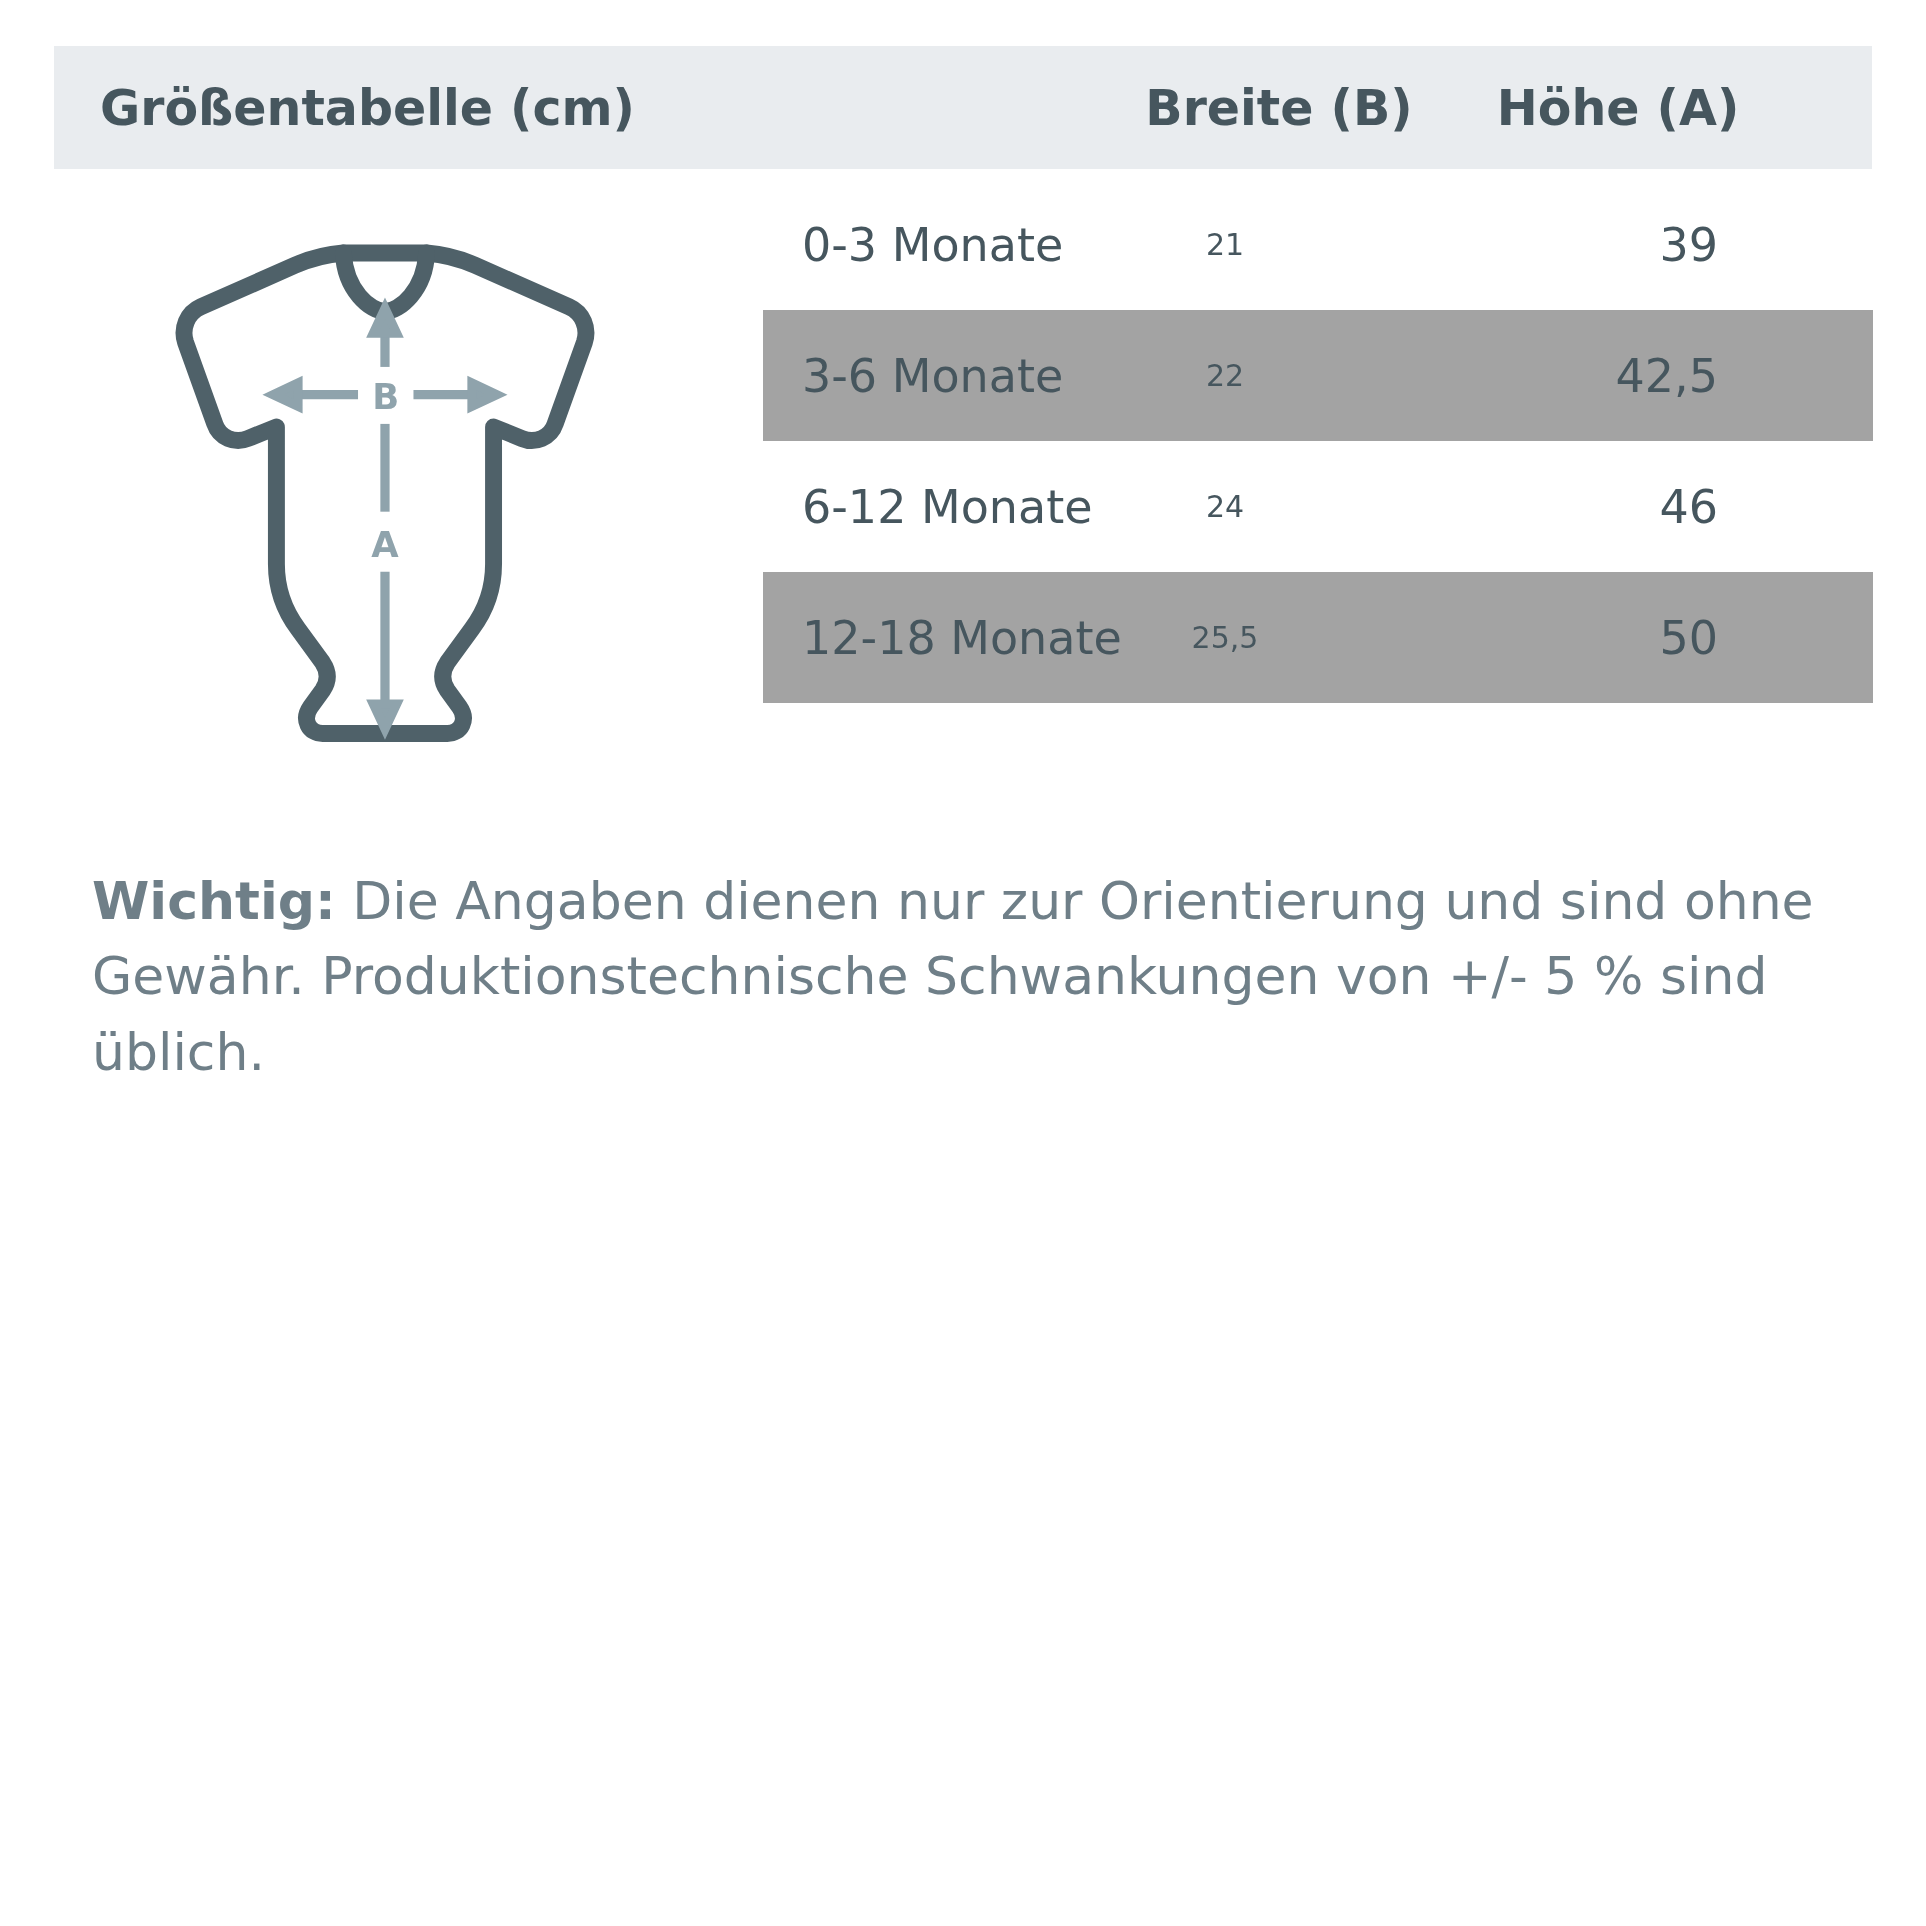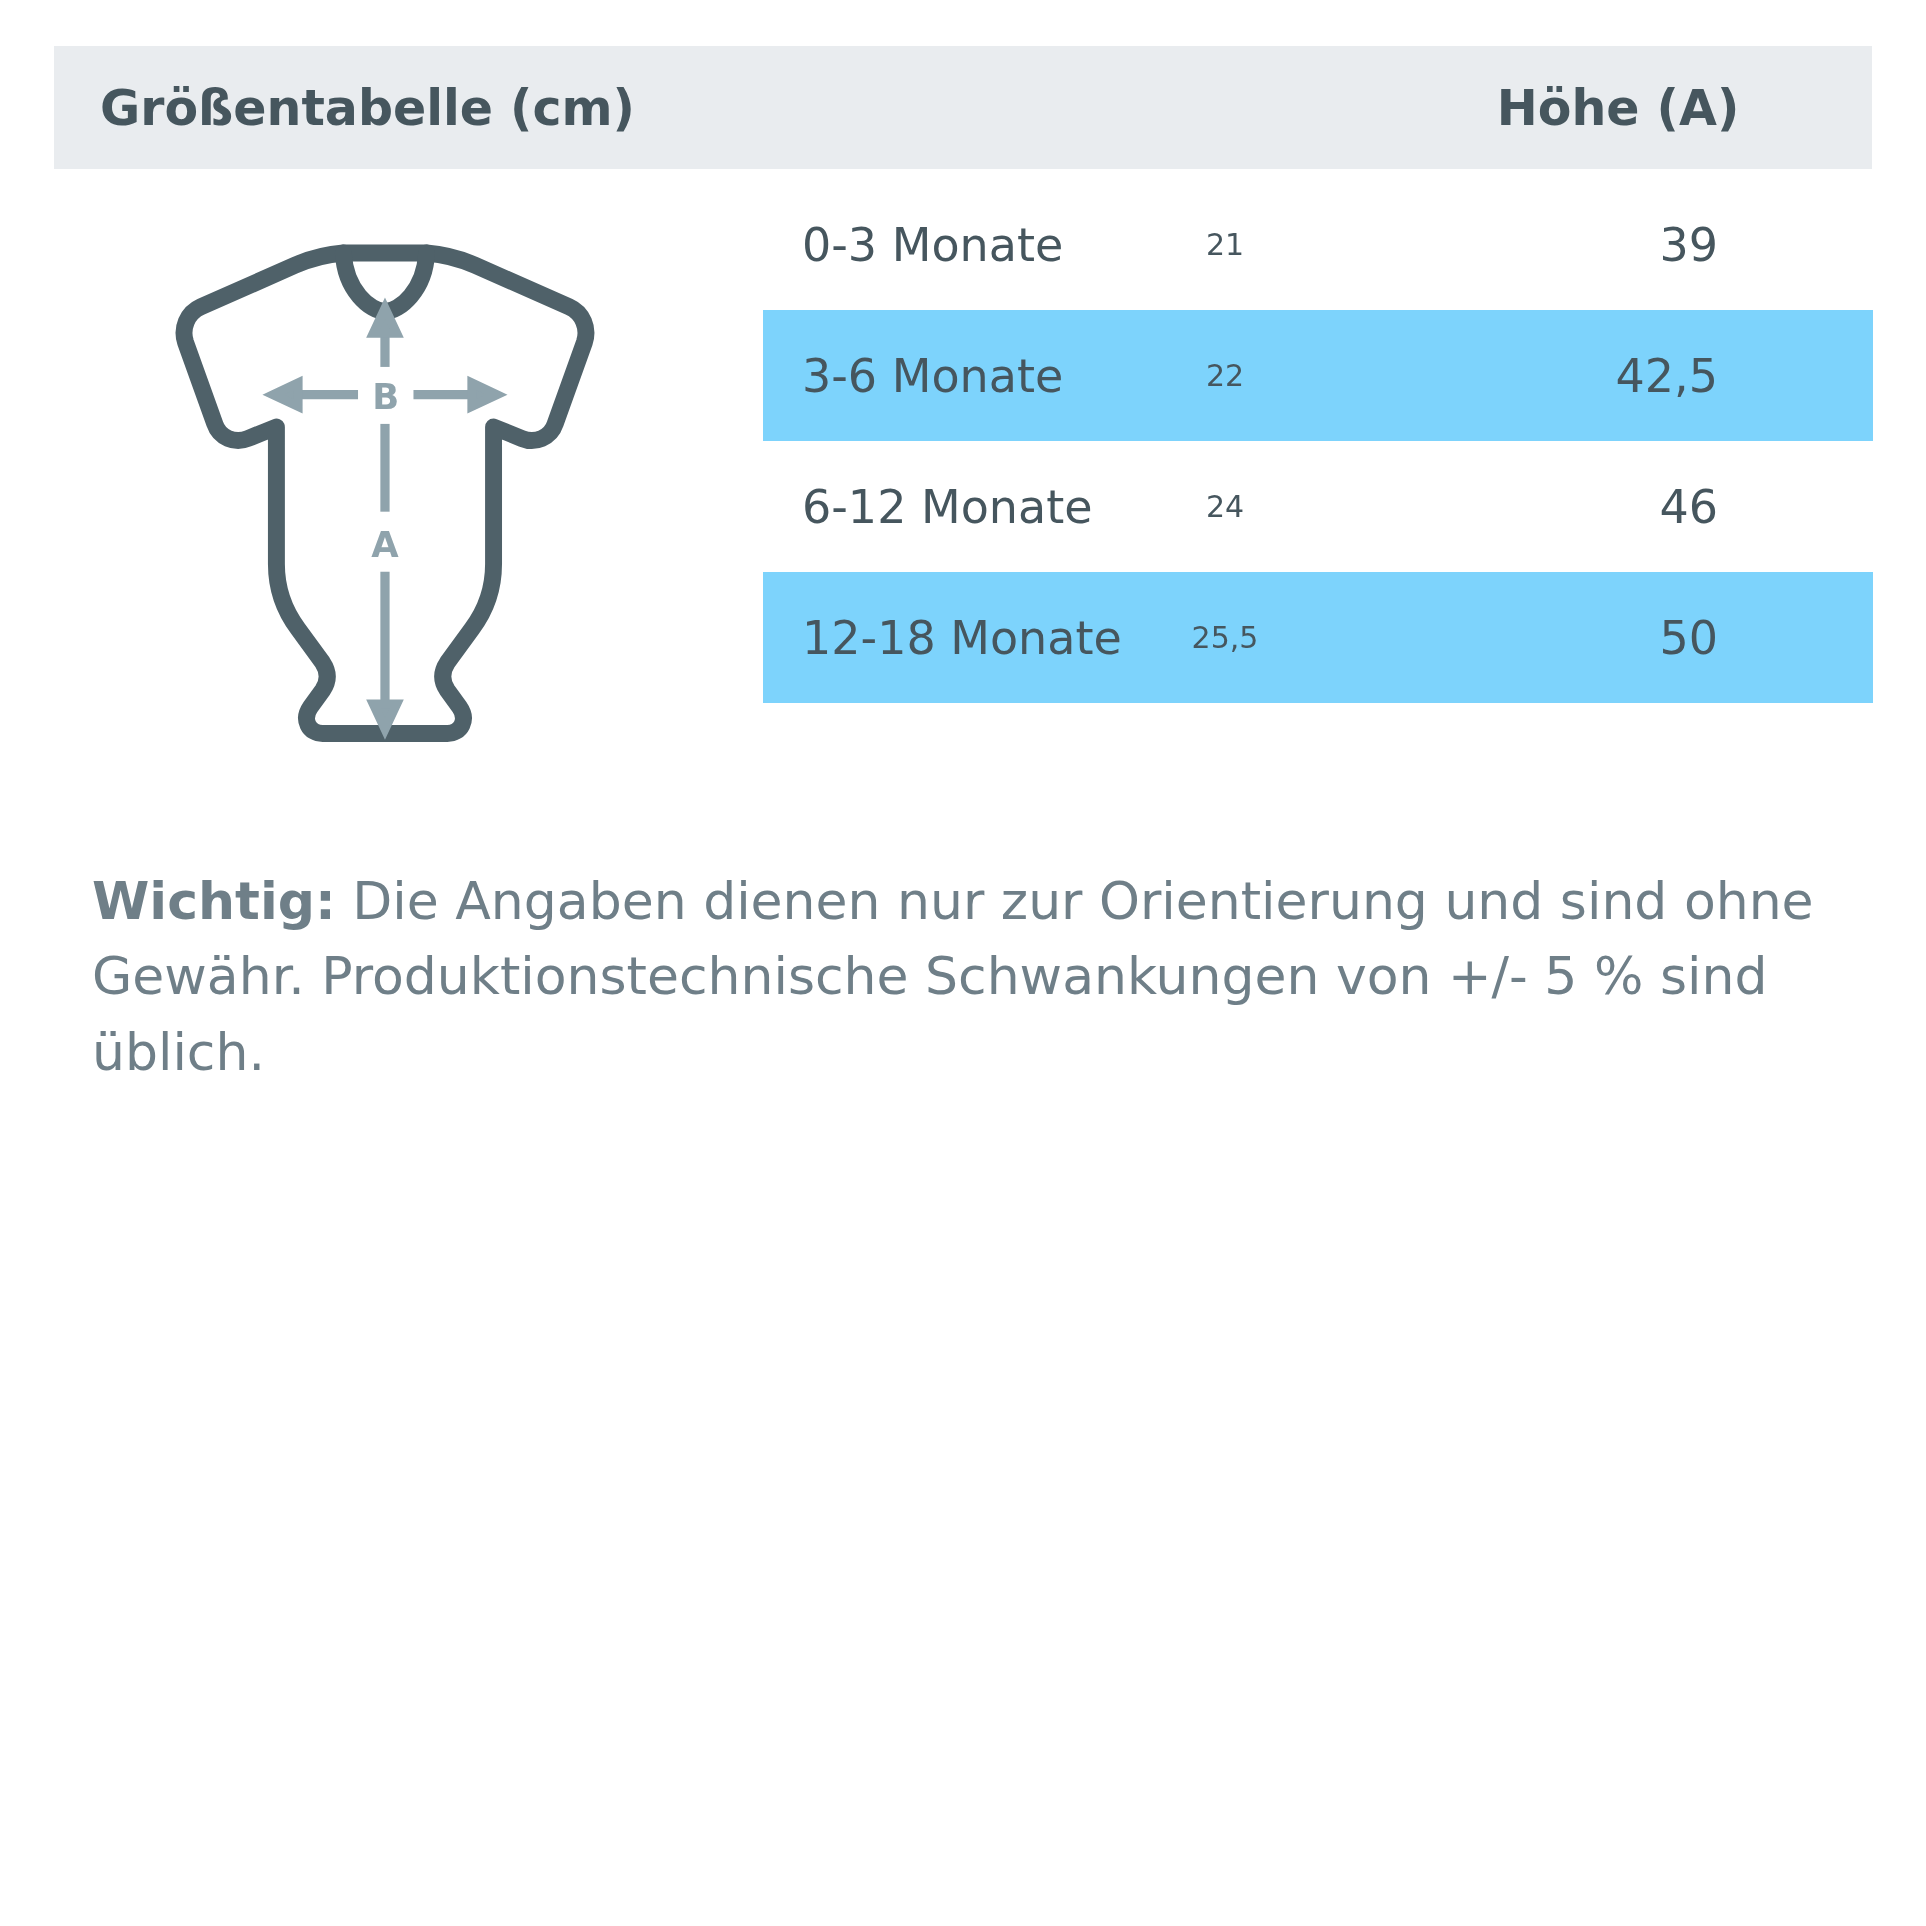--- a/index.html
+++ b/index.html
@@ -74,21 +74,21 @@
     width: 1110px;
   }
   .row {
     position: relative;
     height: 131px;
     display: flex;
     align-items: center;
     box-sizing: border-box;
   }
   .row.alt {
-    background: #7dd3fc;
+    background: #a3a3a3;
   }
   .cell-size {
     position: absolute;
     left: 39px;
     font-size: 46px;
     color: #46565e;
     white-space: nowrap;
   }
   .cell-b {
     position: absolute;
@@ -136,20 +136,21 @@
     font-weight: bold;
   }
 </style>
 </head>
 <body>
 
 <div class="page">
 
   <div class="header-bar">
     <span class="header-title">Größentabelle (cm)</span>
+    <span class="header-col-b">Breite (B)</span>
     <span class="header-col-a">Höhe (A)</span>
   </div>
 
   <div class="illustration">
     <svg viewBox="0 0 750 700" xmlns="http://www.w3.org/2000/svg" aria-hidden="true">
 
       <g fill="none" stroke="#4f6169" stroke-width="22" stroke-linejoin="round" stroke-linecap="round">
         <path d="M295 48
                  C 270 50, 250 56, 232 64
                  L 110 118

